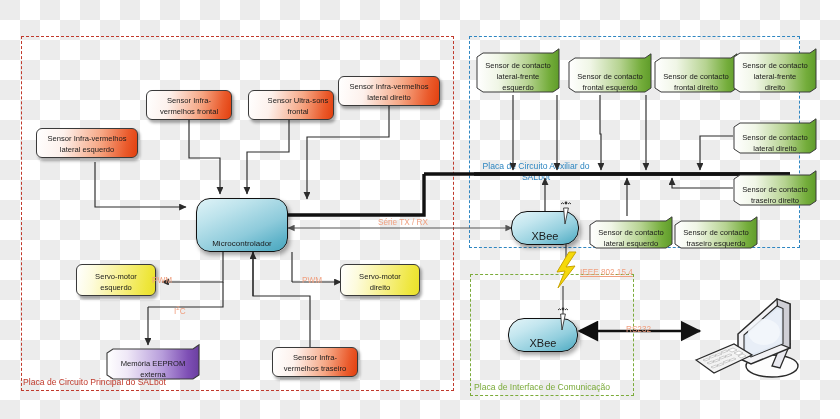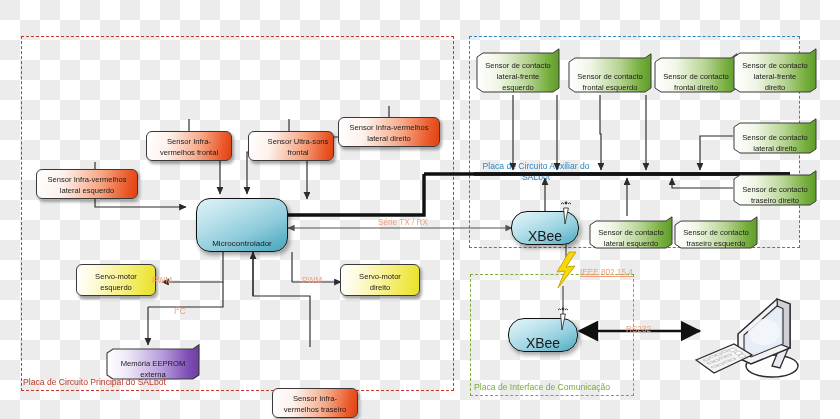--- a/index.html
+++ b/index.html
@@ -29,21 +29,20 @@
   .node{position:absolute;box-sizing:border-box;display:flex;align-items:flex-end;
         justify-content:center;text-align:center;font-size:7.6px;line-height:11px;
         color:#1a1a1a;white-space:pre-line;padding:2px 4px;}
 
   
   .box-sensor{
     border:1.1px solid #3a3a3a;border-radius:6px;
     background:linear-gradient(100deg,#ffffff 0%,#fdf2ee 26%,#f4插 0%,#f08b63 72%,#e8491d 100%);
     background:linear-gradient(100deg,#ffffff 0%,#fdf1ec 26%,#f6a886 62%,#ea5a2b 88%,#e2400f 100%);
     box-shadow:2px 2.5px 3px rgba(0,0,0,.33);
-    margin-top:41px;
   }
   .box-servo{
     border:1.1px solid #3a3a3a;border-radius:6px;
     background:linear-gradient(100deg,#ffffff 0%,#fdfbdc 22%,#f7f086 58%,#eee63c 88%,#e9e02a 100%);
     box-shadow:2px 2.5px 3px rgba(0,0,0,.33);
   }
   
   .box-card{
     border:none;background:none;box-shadow:none;padding:0;
   }
@@ -54,21 +53,21 @@
   .box-mcu{
     border:1.6px solid #111;border-radius:14px;
     background:linear-gradient(155deg,#dff3f7 0%,#bde3ec 28%,#8ecbdb 62%,#5fb3c9 85%,#4aa6bd 100%);
     box-shadow:2px 3px 4px rgba(0,0,0,.35);
     font-size:8px;
   }
   .box-xbee{
     border:1.6px solid #111;border-radius:16px;
     background:linear-gradient(155deg,#e3f4f8 0%,#c3e6ef 30%,#93cfde 64%,#63b6cb 88%,#4fa9c0 100%);
     box-shadow:2px 3px 4px rgba(0,0,0,.35);
-    font-size:14px;
+    font-size:11px;
   }
 
   
   .wlabel{position:absolute;font-size:8.2px;color:#f0a080;white-space:nowrap;margin-top:10px;}
   .wlabel sup{font-size:6px;vertical-align:super;}
 
   .antenna{position:absolute;pointer-events:none;}
   .device{position:absolute;}
 </style>
 </head>

